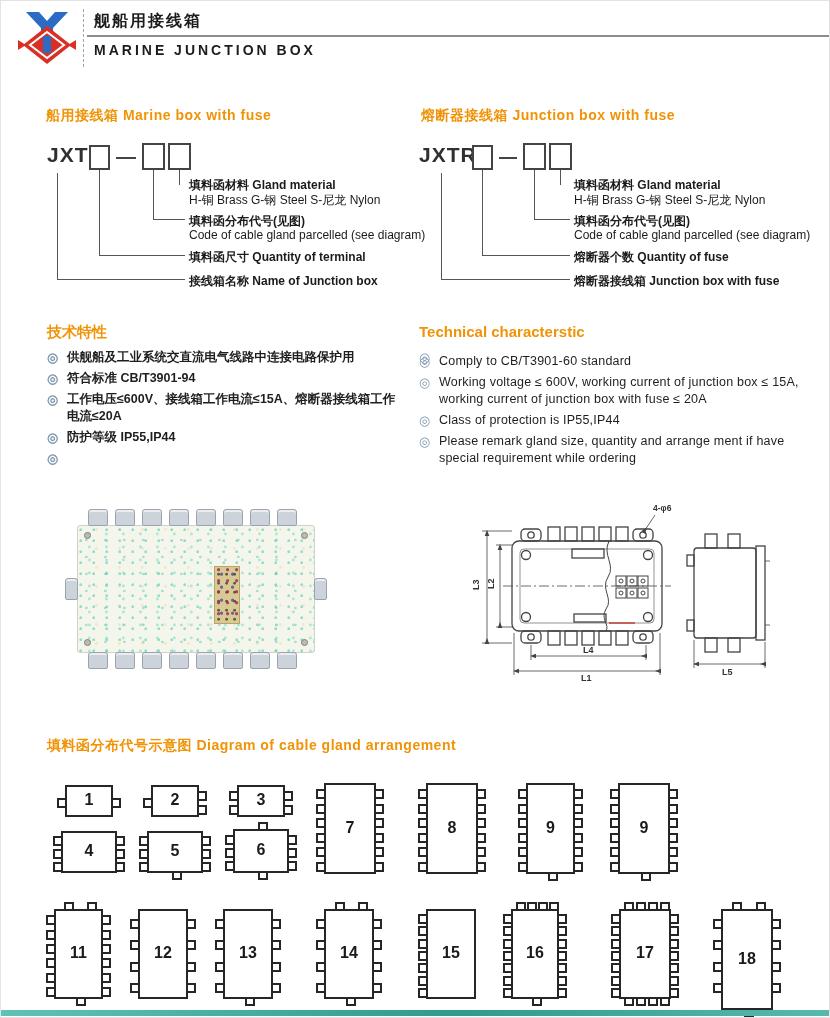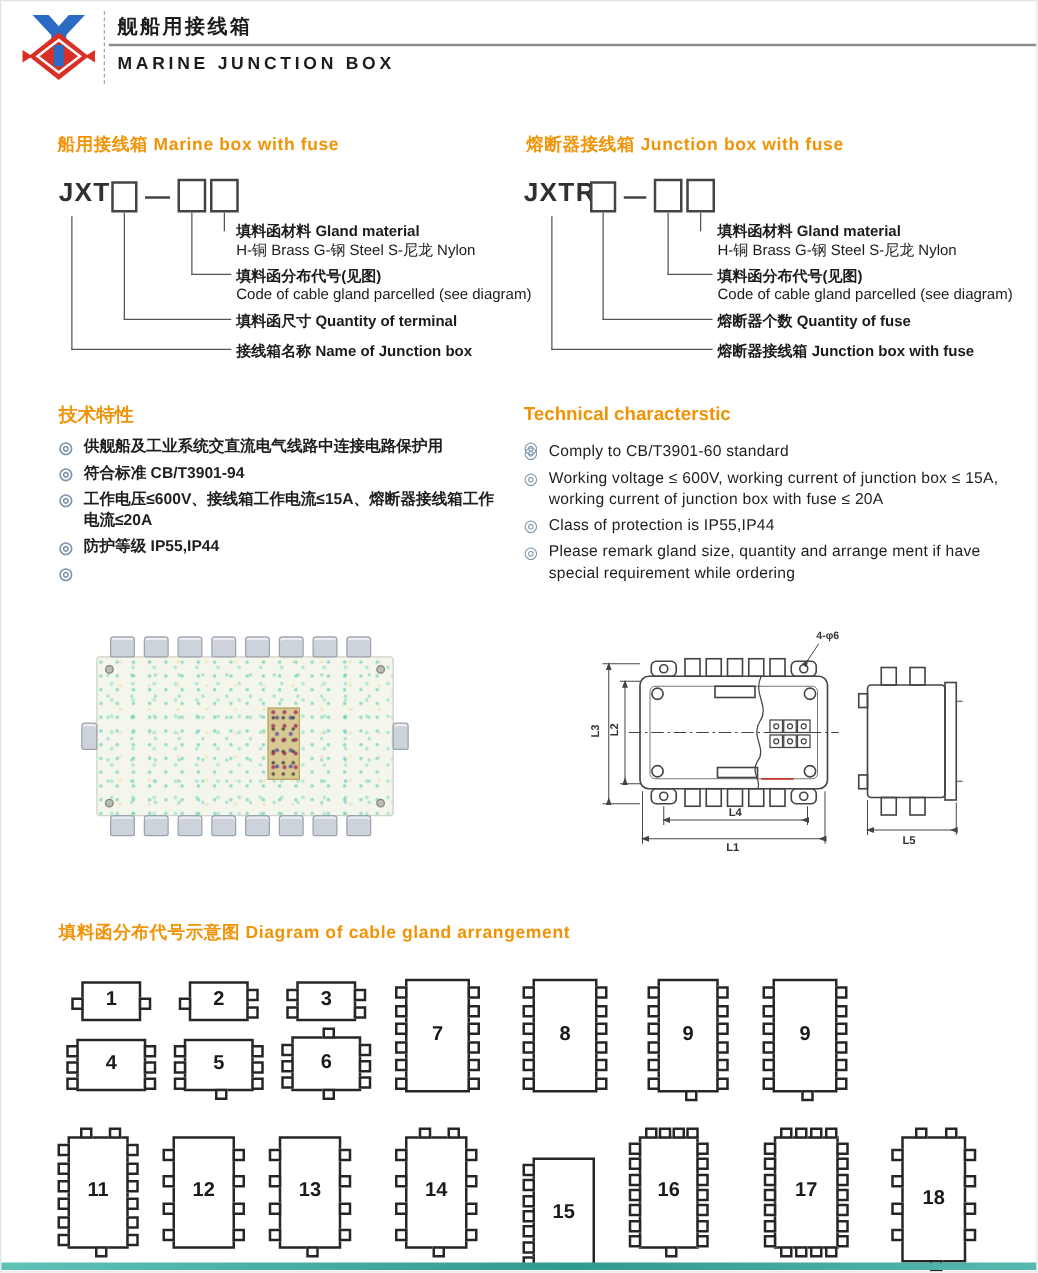--- a/index.html
+++ b/index.html
@@ -425,21 +425,21 @@
         <div class="gtab" style="left: -10px; top: 50.75px; width: 10px; height: 10px;"></div>
         <div class="gtab" style="left: -10px; top: 72.25px; width: 10px; height: 10px;"></div>
         <div class="gtab" style="right: -10px; top: 7.75px; width: 10px; height: 10px;"></div>
         <div class="gtab" style="right: -10px; top: 29.25px; width: 10px; height: 10px;"></div>
         <div class="gtab" style="right: -10px; top: 50.75px; width: 10px; height: 10px;"></div>
         <div class="gtab" style="right: -10px; top: 72.25px; width: 10px; height: 10px;"></div>
         <div class="gtab" style="top: -9px; left: 8.5px; width: 10px; height: 9px;"></div>
         <div class="gtab" style="top: -9px; left: 31.5px; width: 10px; height: 9px;"></div>
         <div class="gtab" style="bottom: -9px; left: 20px; width: 10px; height: 9px;"></div>
       </div>
-      <div class="gbox" style="left: 425px; top: 908px; width: 50px; height: 90px; margin-top: 17px;">
+      <div class="gbox" style="left: 425px; top: 908px; width: 50px; height: 90px;">
         <div class="gnum">15</div>
         <div class="gtab" style="left: -10px; top: 3.14286px; width: 10px; height: 10px;"></div>
         <div class="gtab" style="left: -10px; top: 15.4286px; width: 10px; height: 10px;"></div>
         <div class="gtab" style="left: -10px; top: 27.7143px; width: 10px; height: 10px;"></div>
         <div class="gtab" style="left: -10px; top: 40px; width: 10px; height: 10px;"></div>
         <div class="gtab" style="left: -10px; top: 52.2857px; width: 10px; height: 10px;"></div>
         <div class="gtab" style="left: -10px; top: 64.5714px; width: 10px; height: 10px;"></div>
         <div class="gtab" style="left: -10px; top: 76.8571px; width: 10px; height: 10px;"></div>
       </div>
       <div class="gbox" style="left: 510px; top: 908px; width: 48px; height: 90px;">

